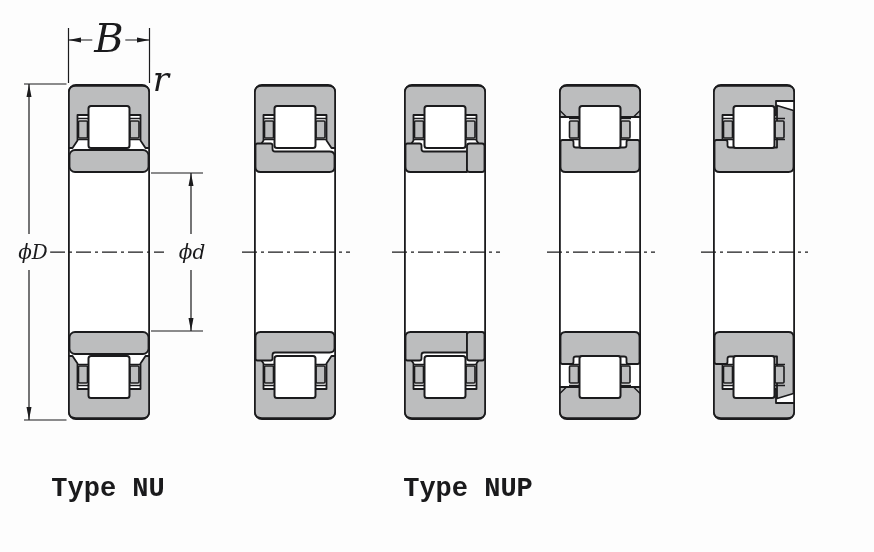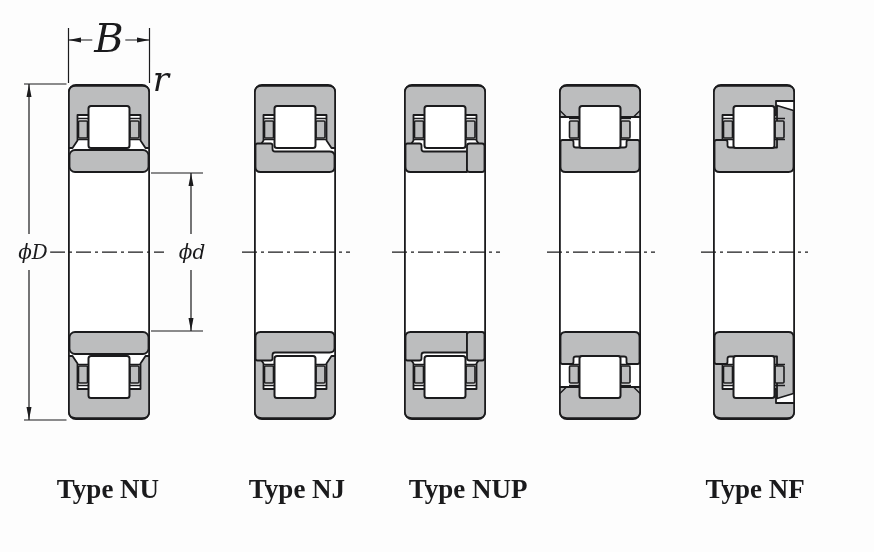--- a/index.html
+++ b/index.html
@@ -16,21 +16,21 @@
   .dim-label{
     position:absolute;transform:translate(-50%,-50%);
     font-family:"DejaVu Serif",serif;font-style:italic;color:var(--line);
     white-space:nowrap;line-height:1;background:var(--bg);padding:0 2px;
   }
   .dim-b{font-size:40px;}
   .dim-r{font-size:34px;}
   .dim-phi{font-size:20px;}
   .type-label{
     position:absolute;transform:translateX(-50%);
-    font-family:Liberation Serif, serif;font-weight:bold;
+    font-family:Liberation Mono, monospace;font-weight:bold;
     font-size:27px;color:#1a1a1c;white-space:nowrap;letter-spacing:0px;
   }
 </style>
 </head>
 <body>
 
 <div class="canvas">
 
   <svg width="874" height="552" viewBox="0 0 874 552">
     <defs>
@@ -159,17 +159,15 @@
       <polygon points="191,331 188.5,318 193.5,318"></polygon>
     </g>
   </svg>
 
   <div class="dim-label dim-b" style="left:109px; top:38px;">B</div>
   <div class="dim-label dim-r" style="left:161px; top:79px;">r</div>
   <div class="dim-label dim-phi" style="left:33px;  top:252px;">ϕD</div>
   <div class="dim-label dim-phi" style="left:192px; top:252px;">ϕd</div>
 
   <div class="type-label" style="left:108px; top:474px;">Type NU</div>
-  <div class="type-label" style="left:297px; top:474px;">Type NJ</div>
   <div class="type-label" style="left:447px; top:474px;margin-left:21px;">Type NUP</div>
-  <div class="type-label" style="left:755px; top:474px;">Type NF</div>
 
 </div>
 
 </body></html>

